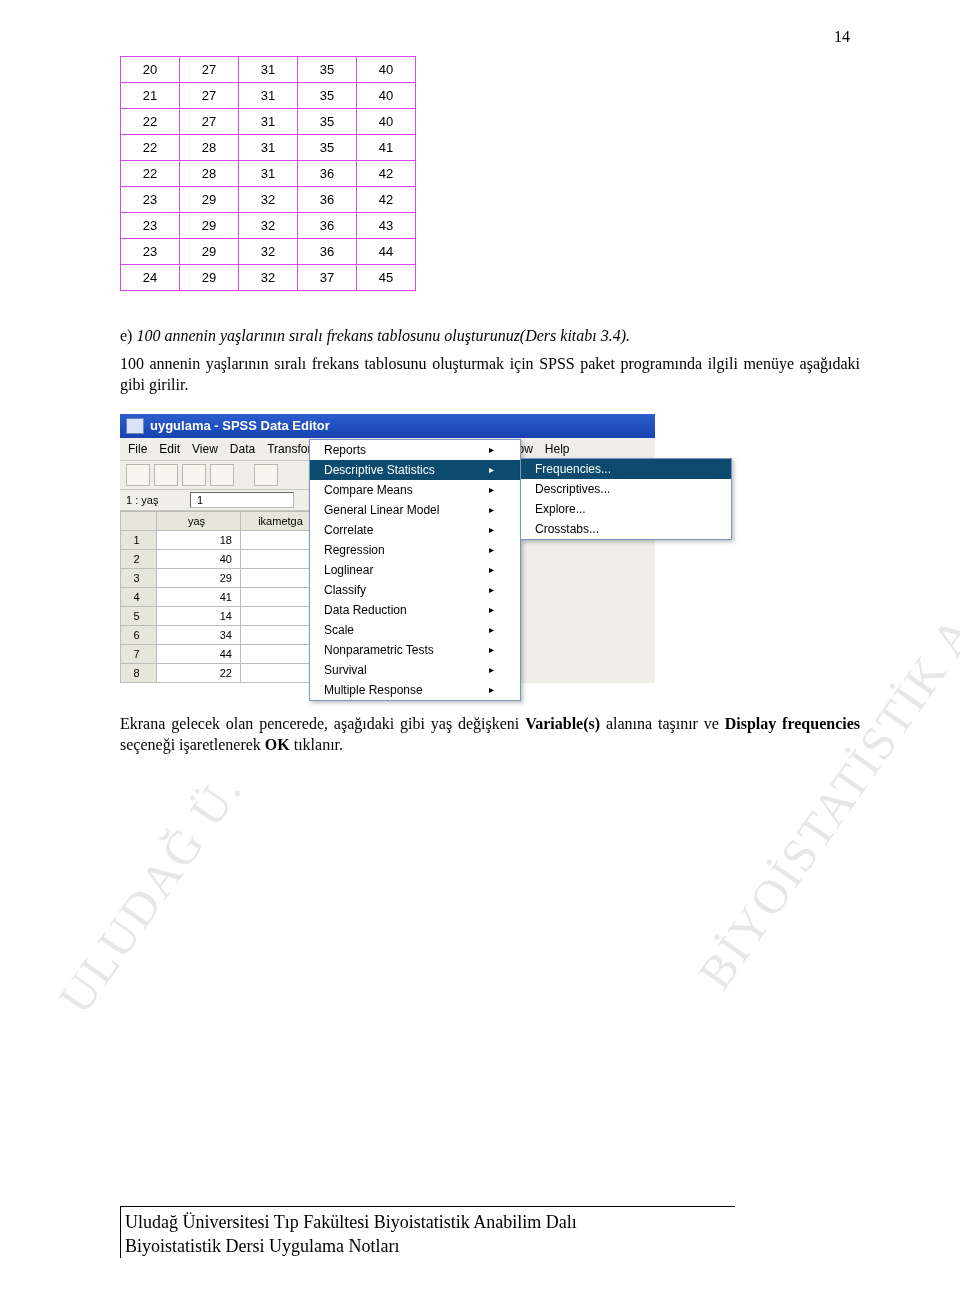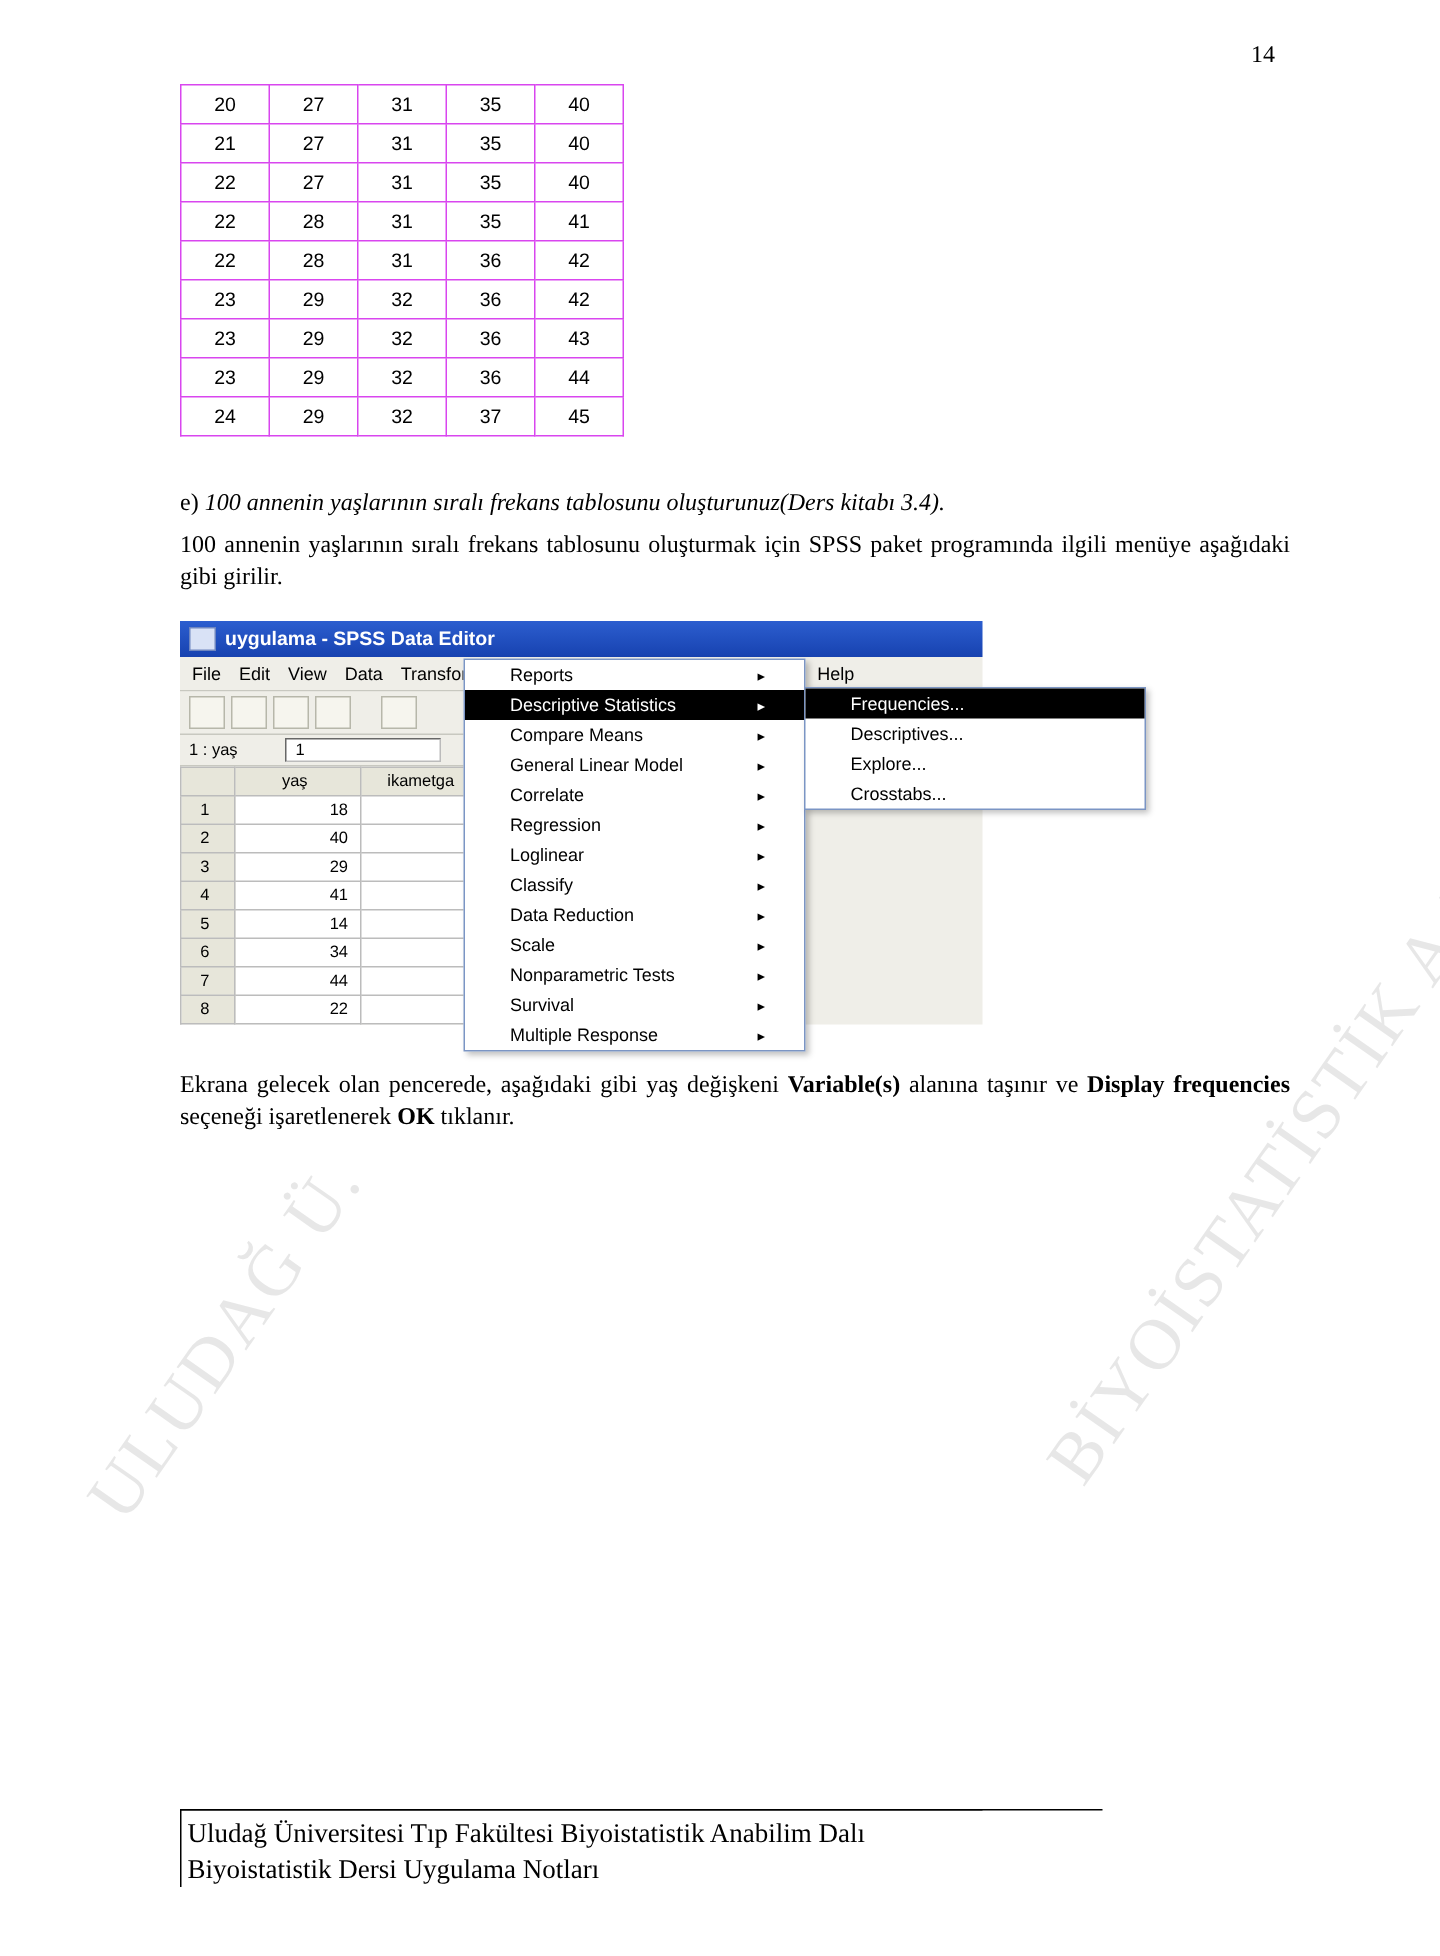--- a/index.html
+++ b/index.html
@@ -22,22 +22,22 @@
 .spss-addr{background:#efeee8;padding:2px 6px;display:flex;align-items:center;border-bottom:1px solid #c8c8c0}
 .addr-label{width:64px;font-size:11px}
 .addr-val{border:1px inset #bbb;background:#fff;padding:1px 6px;font-size:11px;width:90px}
 .spss-body{display:flex;background:#efeee8}
 .spss-grid{border-collapse:collapse;background:#fff}
 .spss-grid th,.spss-grid td{border:1px solid #bcbcbc;font-size:11px;text-align:right;padding:2px 8px 2px 4px;height:19px;box-sizing:border-box}
 .spss-grid th{background:#e7e6da;font-weight:400;text-align:center}
 .spss-grid .rowhead{background:#e7e6da;text-align:center;width:36px}
 .spss-grid .colhead{width:84px}
 .dropdown{position:absolute;background:#fff;border:1px solid #7b95c4;box-shadow:2px 2px 4px rgba(0,0,0,.25);font-size:12px}
-.dropdown .ditem{padding:3px 26px 3px 30px;display:flex;justify-content:space-between;align-items:flex-end;min-width:170px;white-space:nowrap}
-.dropdown .ditem.sel{background:#000000;color:#fff}
+.dropdown .ditem{padding:3px 26px 3px 14px;display:flex;justify-content:space-between;align-items:center;min-width:170px;white-space:nowrap}
+.dropdown .ditem.sel{background:#0c4a6e;color:#fff}
 .dropdown .arrow{font-size:10px;margin-left:12px}
 .submenu{left:100%;top:18px;min-width:130px}
 .dropdown-wrap{position:relative}
 .footerbox{position:absolute;left:120px;bottom:46px;border:1px solid #000;border-bottom:none;border-right:none;padding:4px 10px 0 4px;width:520px;font-size:18px;line-height:1.3}
 .footerbox::before{content:"";position:absolute;left:-1px;top:-1px;right:-80px;height:1px;background:#000}
 </style>
 </head>
 <body>
 <div class="page">
 

